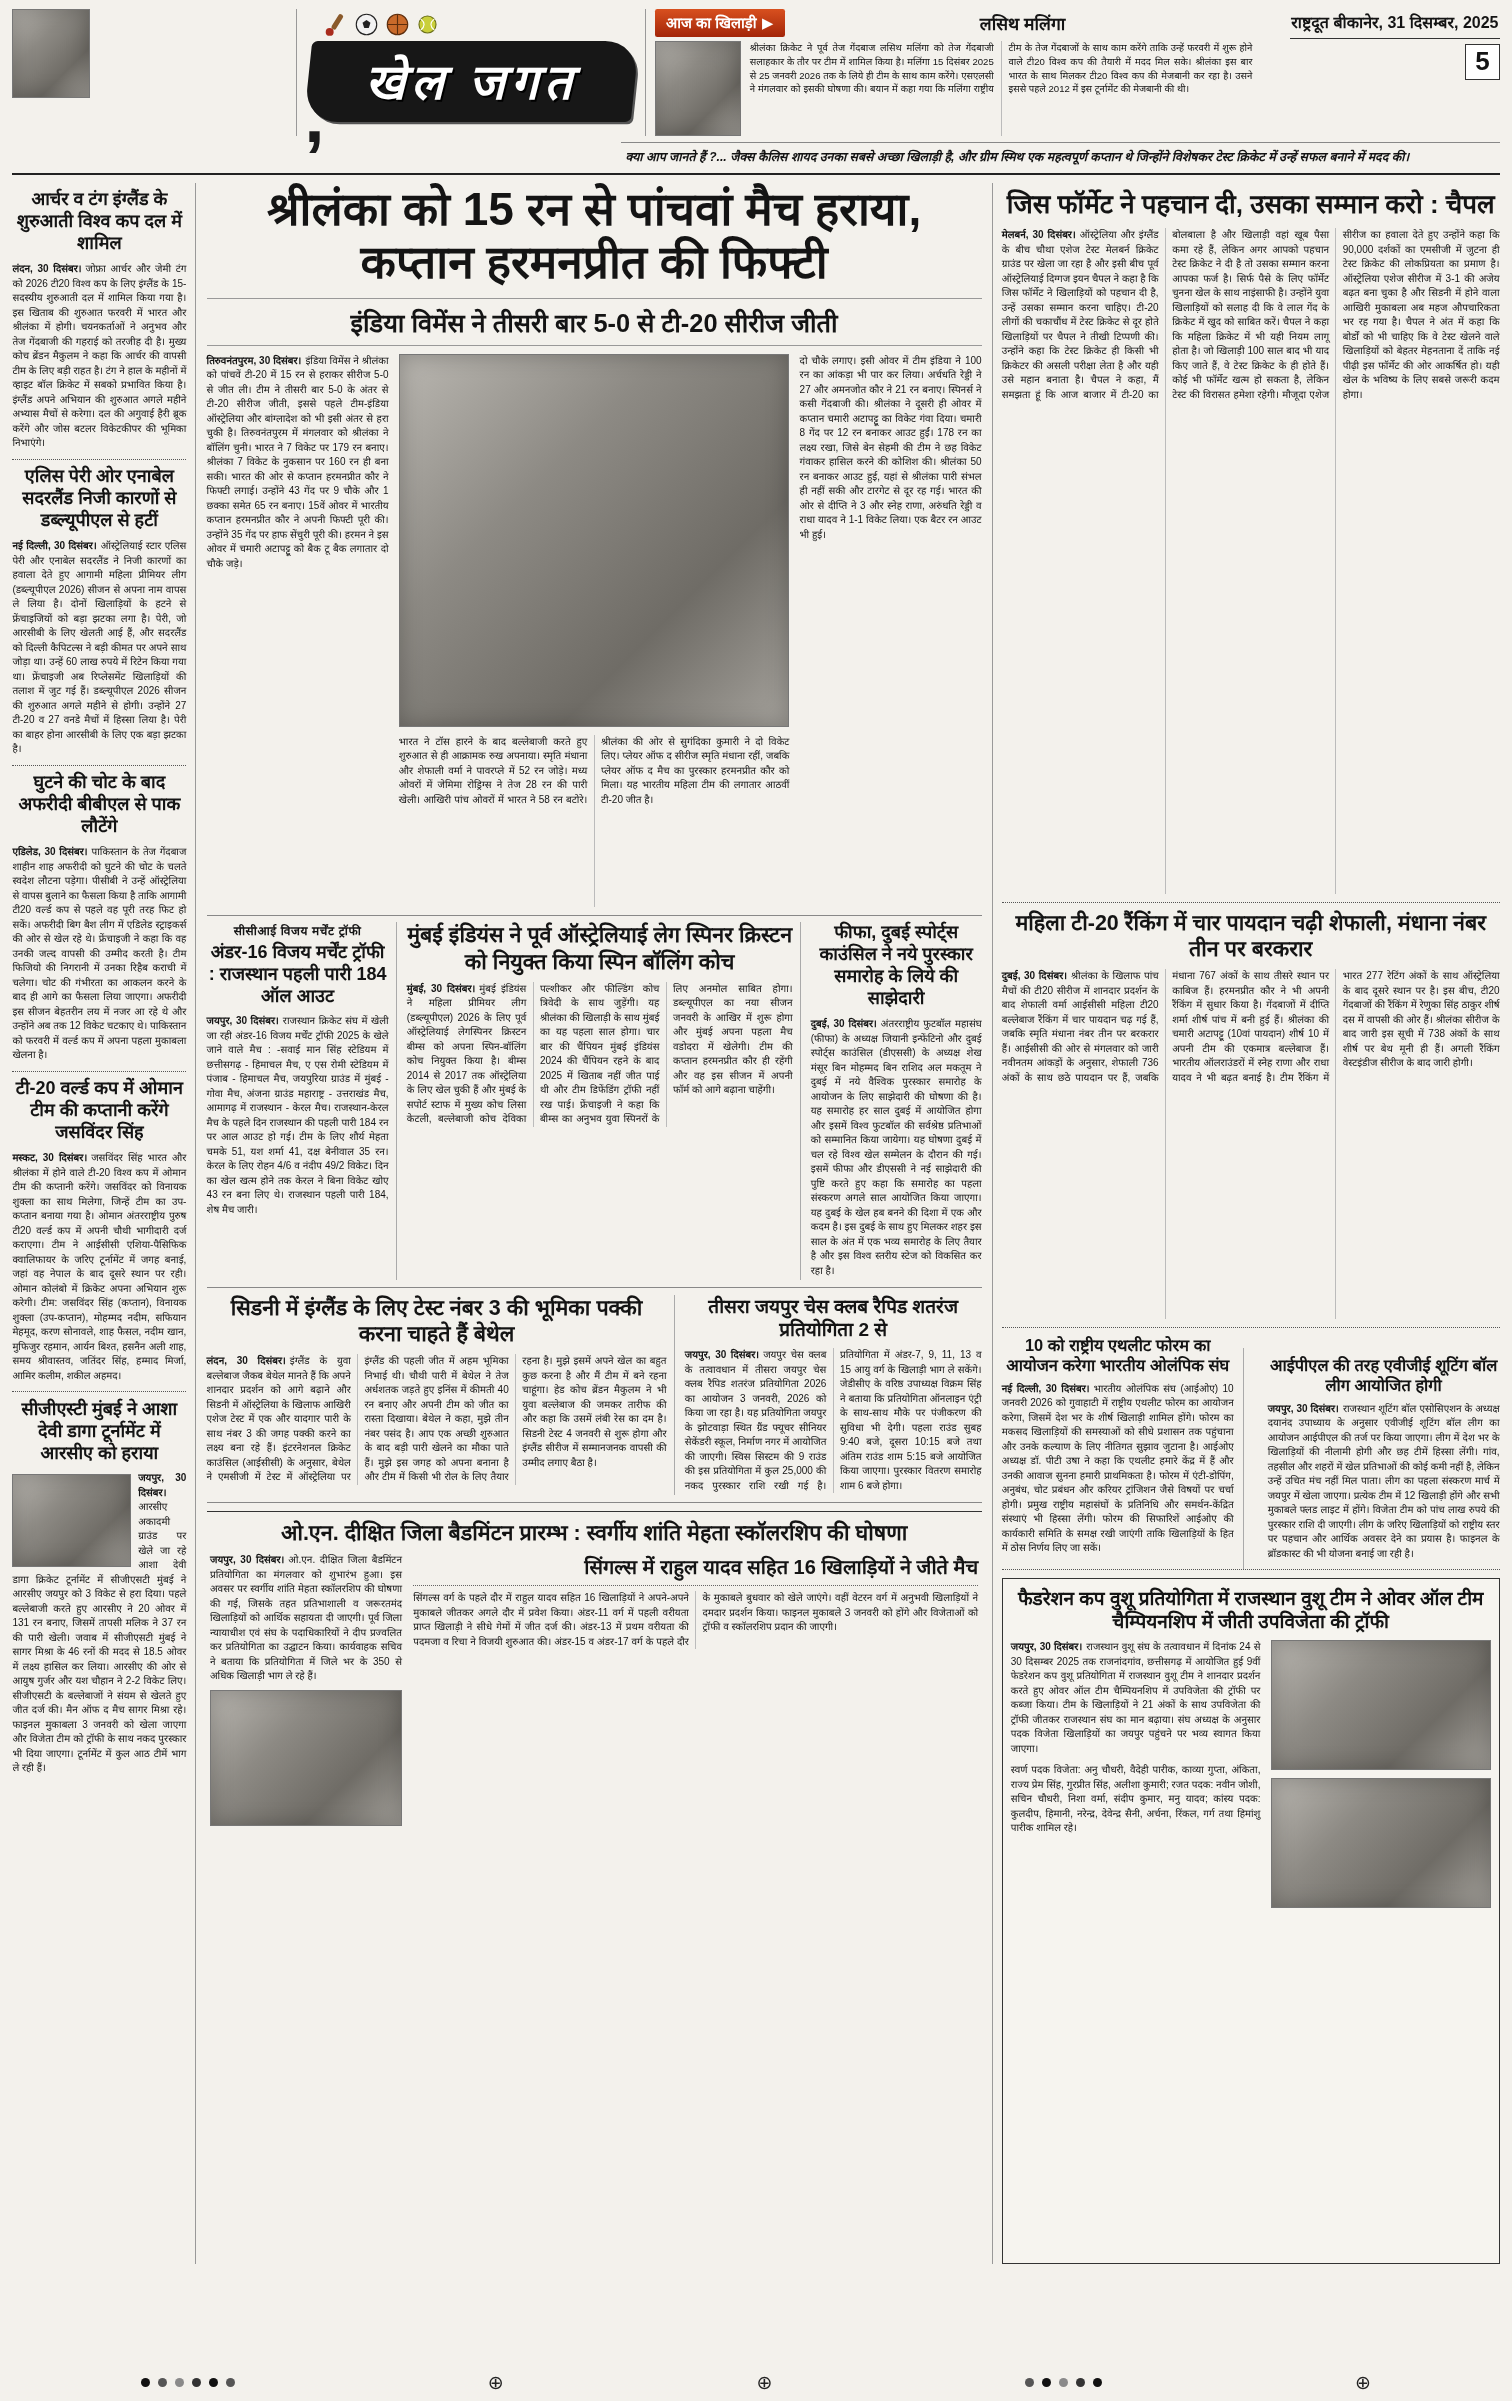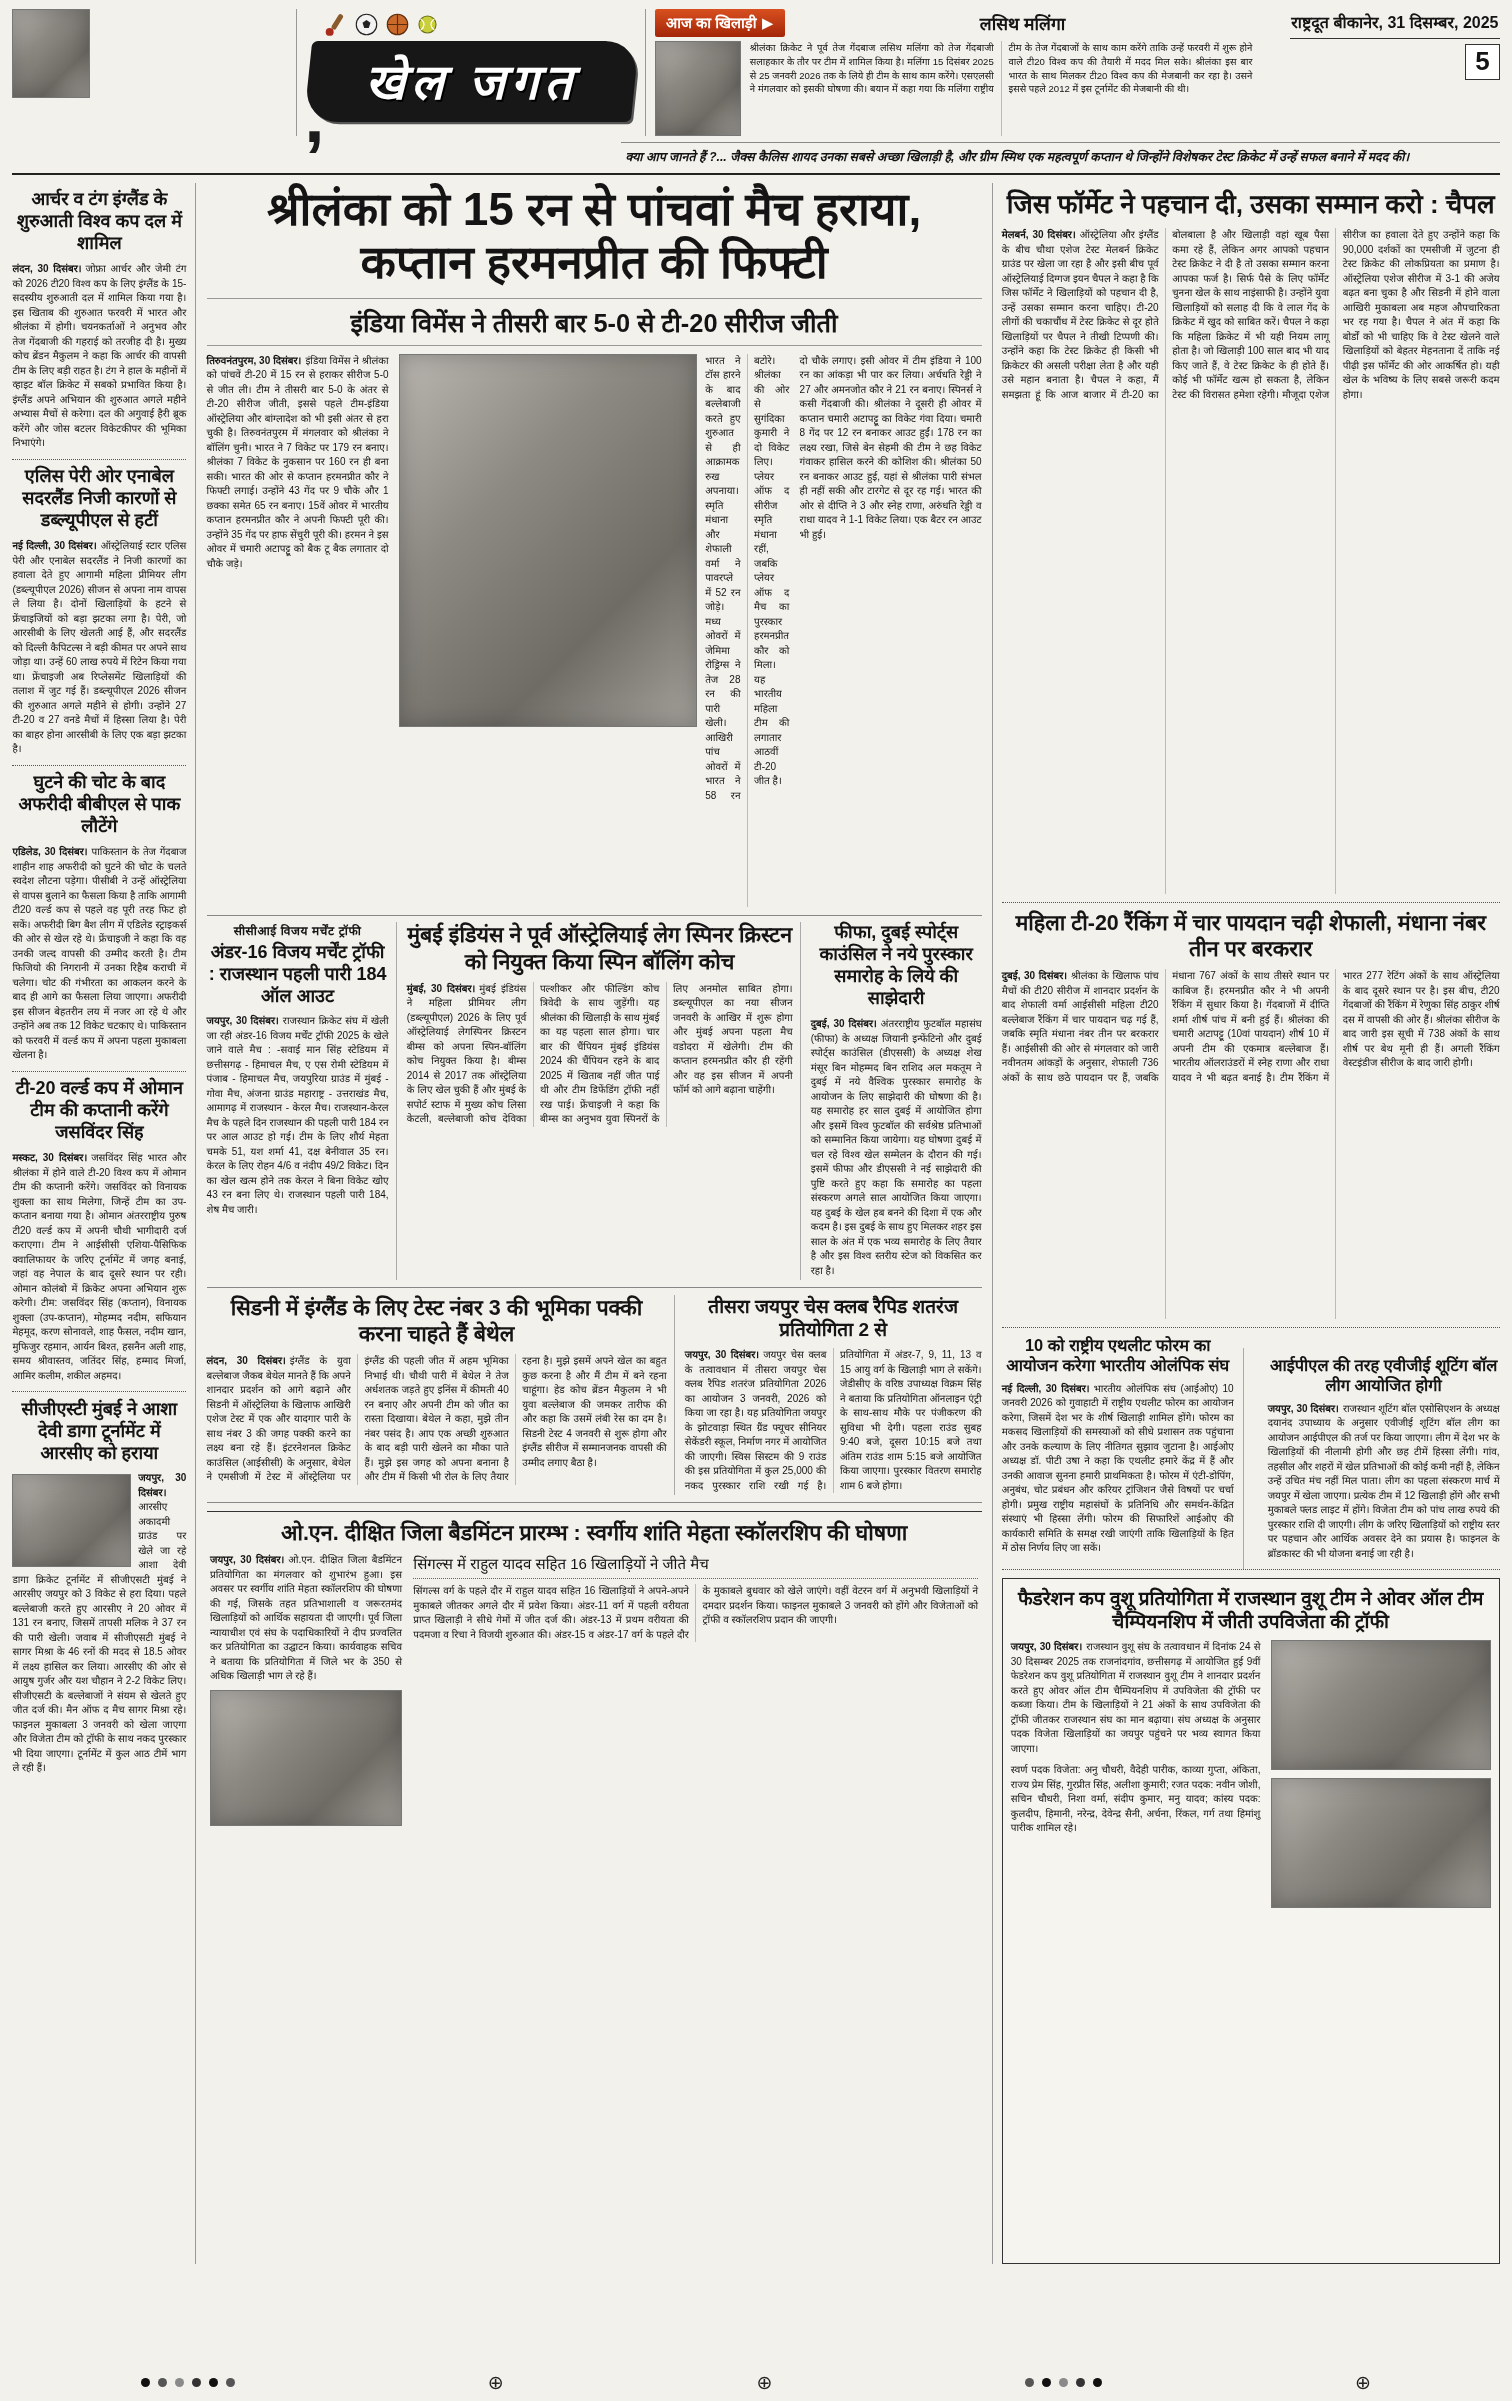--- a/index.html
+++ b/index.html
@@ -68,38 +68,38 @@
   .dl { font-weight:bold; margin-right:4px; }
   .cols2 { column-count:2; column-gap:13.6px; column-rule:0.6px solid #bbb; }
   .cols3 { column-count:3; column-gap:13.6px; column-rule:0.6px solid #bbb; }
 
   
   .main-story { border-bottom:0.6px solid #888; padding-bottom:8px; }
   .main-headline { font-size:46px; font-weight:bold; text-align:center; line-height:1.16; }
   .main-subhead { font-size:25.4px; font-weight:bold; text-align:center; margin:9px 0 8px; border-top:0.6px solid #999; border-bottom:0.6px solid #999; padding:5.6px 0; }
   .main-cols { display:flex; gap:10.2px; min-height:553px; }
   .mcol { width:182px; flex:none; }
-  .main-mid { flex:1; display:flex; flex-direction:row; gap:8px; }
+  .main-mid { flex:1; display:flex; flex-direction:column; gap:8px; }
   .main-photo { width:100%; height:373px; }
   .main-bottom { flex:1; }
 
   .center-row { display:flex; gap:7px; border-bottom:0.6px solid #888; padding:6.8px 0; }
   .center-row > .col-article { padding:0 0 2.3px; }
   .center-row > .col-article + .col-article { border-left:0.6px solid #aaa; padding-left:10.2px; }
   .w-narrow { width:182px; flex:none; }
   .w-wide { flex:1; }
   .t-large { font-size:21.5px; }
   .t-mid { font-size:19px; }
 
   .badminton { border-top:1.1px solid #333; margin-top:8px; padding:8px 3.4px 5.6px; flex:1; }
   .bad-flex { display:flex; gap:11.3px; margin-top:6px; }
   .bad-colA { width:192px; flex:none; }
   .bad-photo { width:192px; height:136px; margin-top:6.8px; }
   .bad-colB { flex:1; }
-  .bad-subhead { font-size:15px; font-weight:normal; text-align:left; margin-bottom:5.6px; border-bottom:0.6px dotted #666; padding-bottom:4.5px; }
+  .bad-subhead { font-size:20px; font-weight:bold; text-align:right; margin-bottom:5.6px; border-bottom:0.6px dotted #666; padding-bottom:4.5px; }
 
   
   .chapel-title { font-size:26px; }
   .chapel-body { min-height:666px; }
   .mahila-body { min-height:350px; }
   .rr-row { display:flex; gap:9px; border-bottom:0.6px dotted #555; }
   .rr-row .article { flex:1; border-bottom:none; }
   .rr-row .article + .article { border-left:0.6px solid #aaa; padding-left:24px;margin-top:20px; }
   .t-small { font-size:16.4px; }
 

